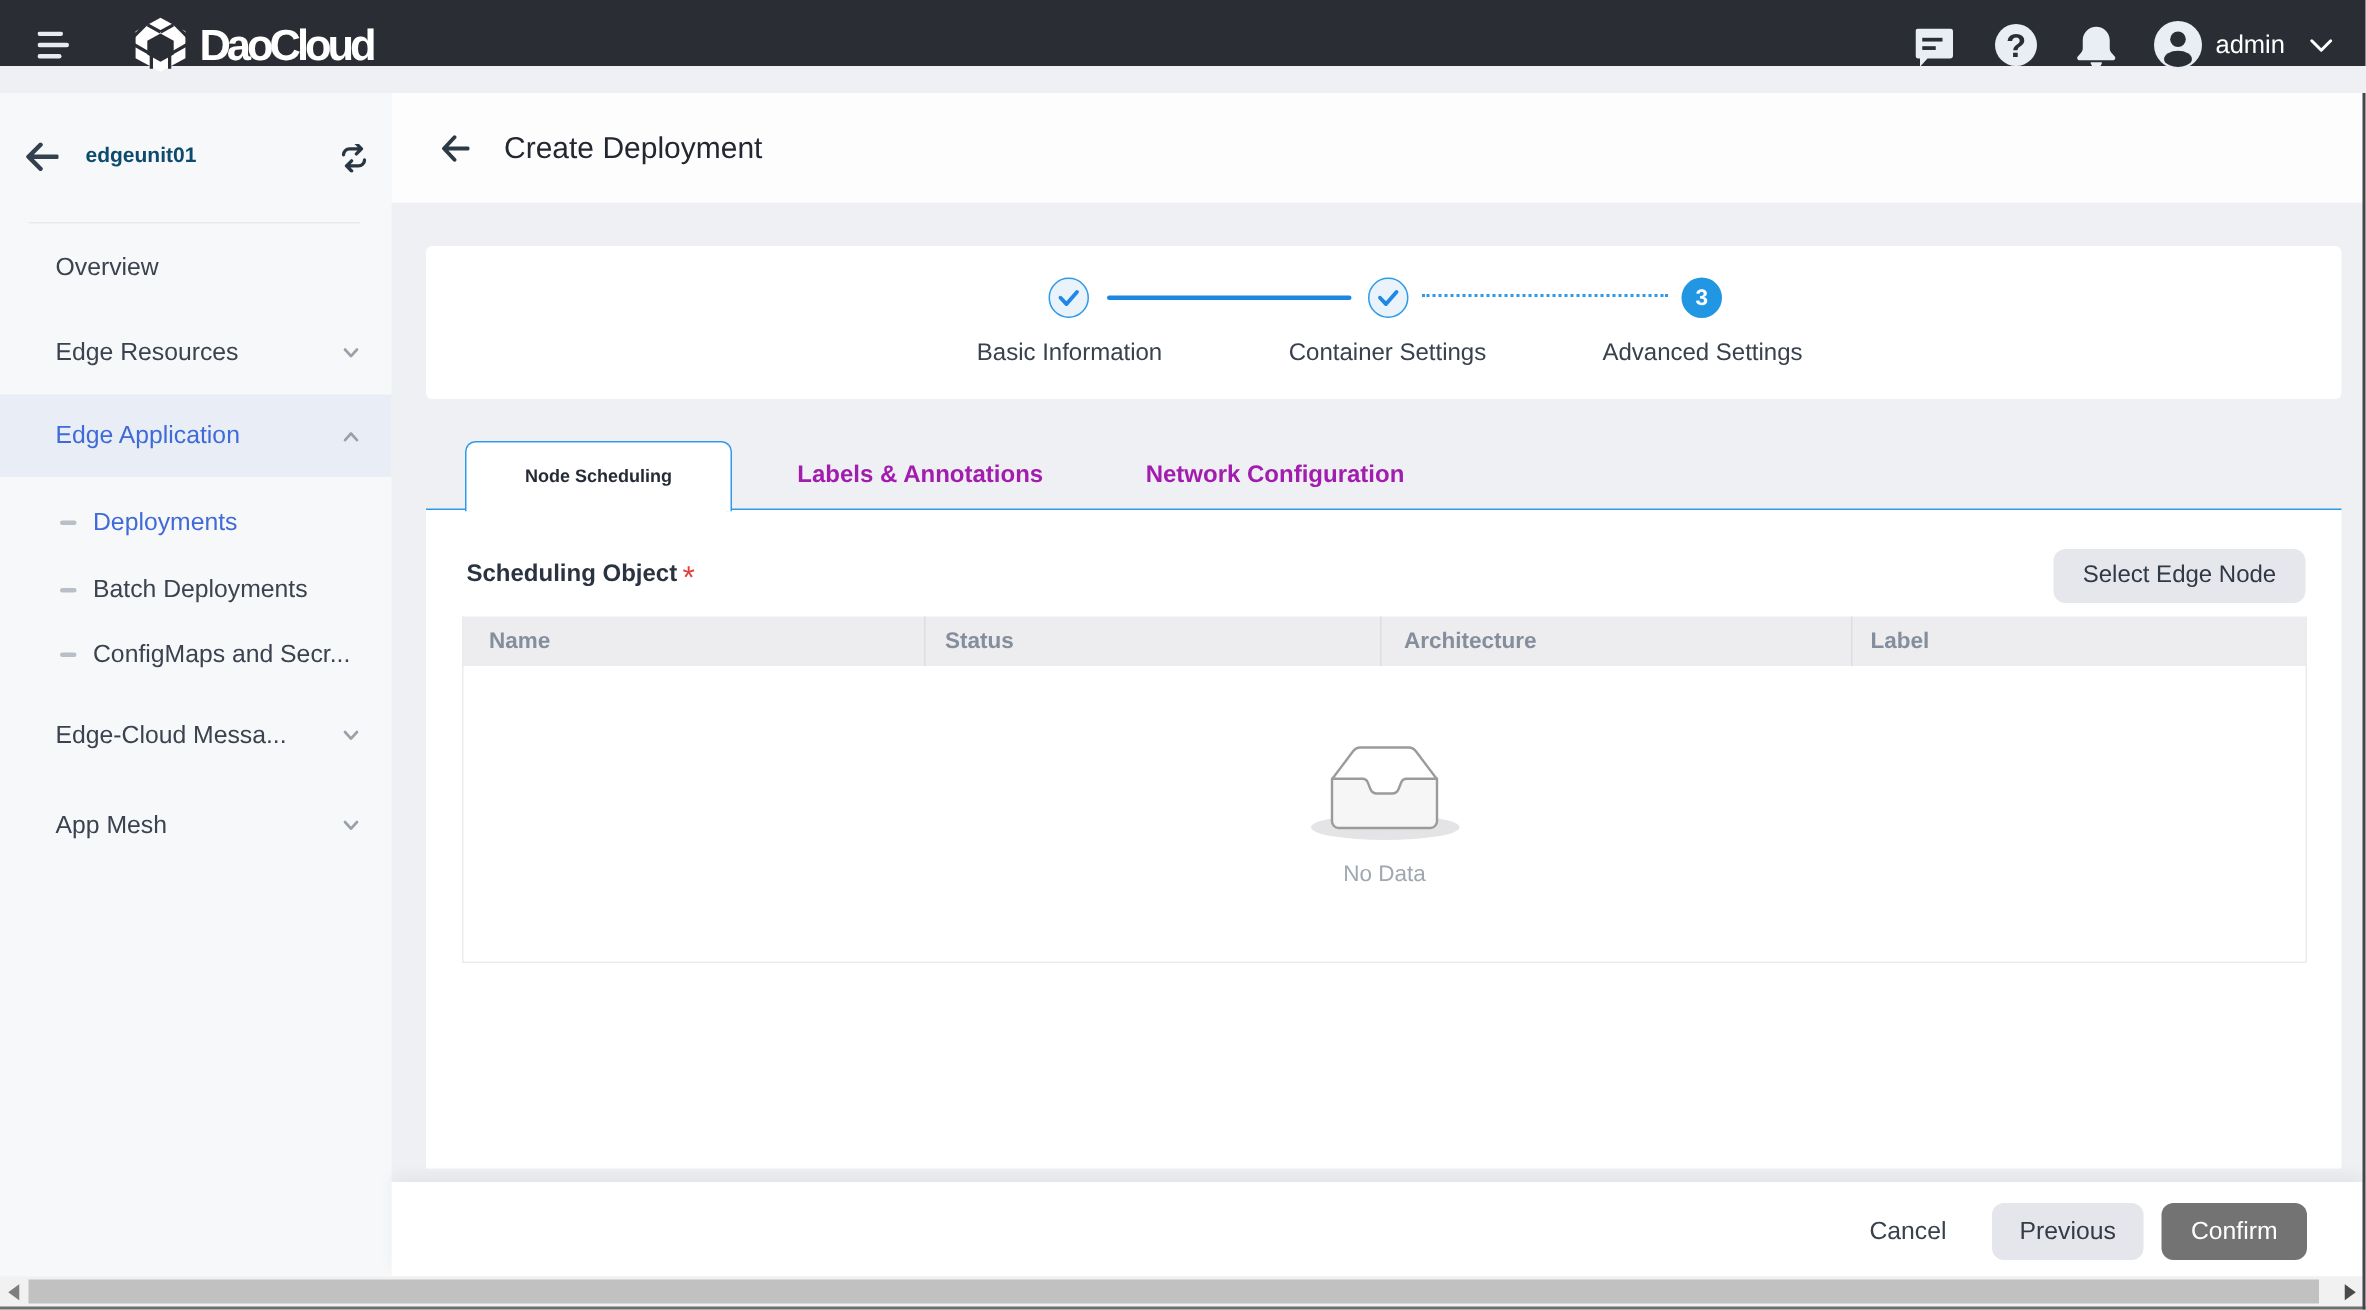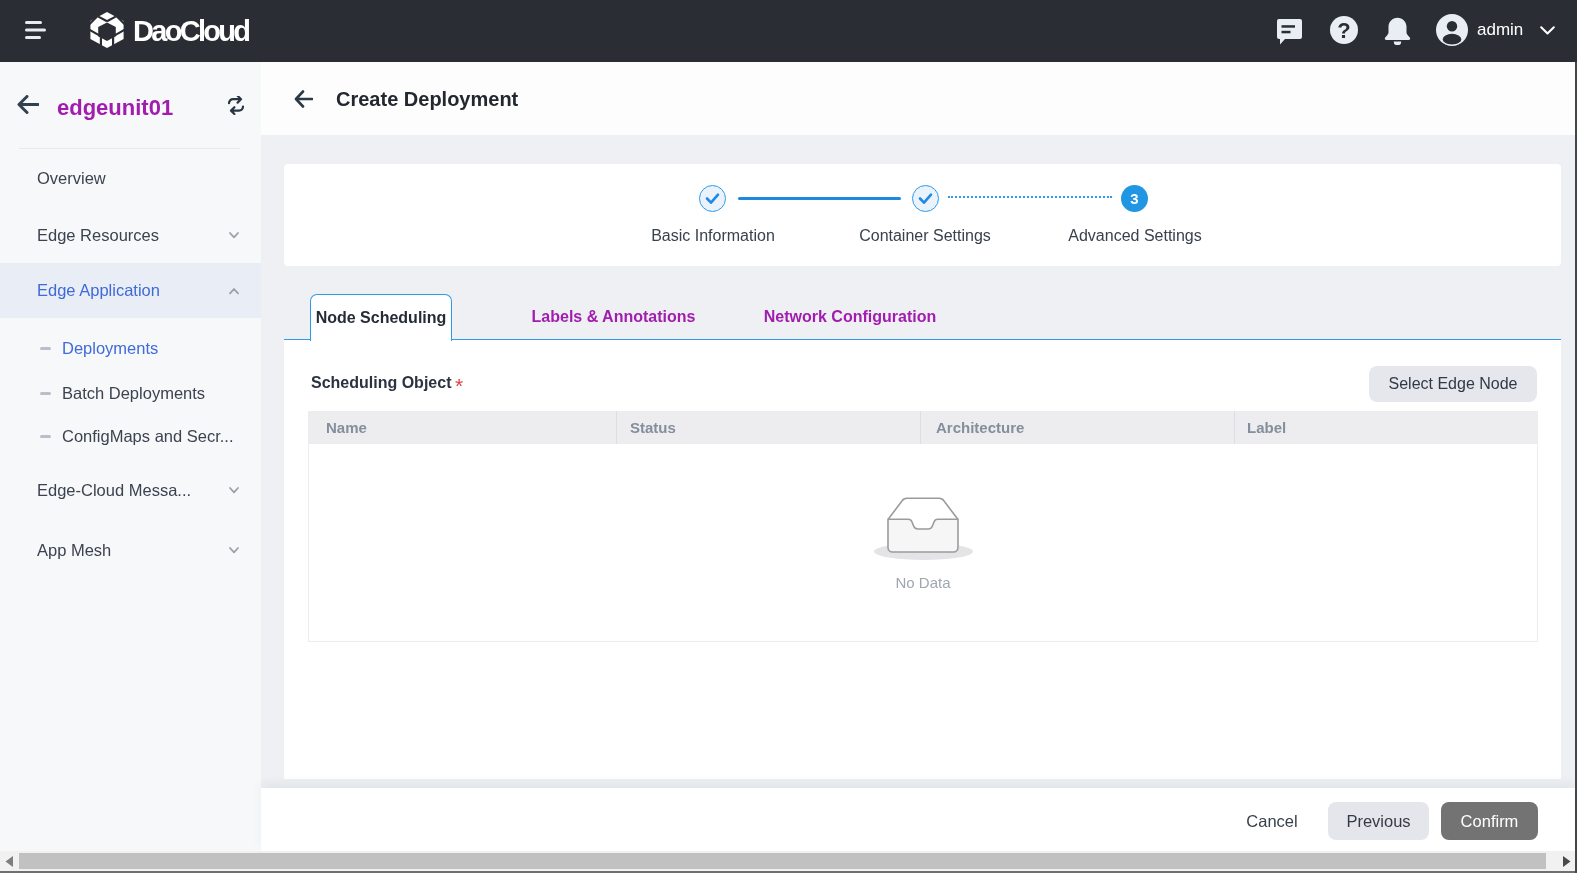--- a/index.html
+++ b/index.html
@@ -1,50 +1,50 @@
 <!DOCTYPE html>
 <html><head>
 <meta charset="utf-8">
 <style>
 * { margin:0; padding:0; box-sizing:border-box; }
 html,body { width:1577px; height:873px; overflow:hidden; font-family:"Liberation Sans",sans-serif; background:#eef0f3; }
 .abs { position:absolute; }
 
 
-#header { position:absolute; left:0; top:0; width:1577px; height:62px; background:#2a2e34; }
+#header { position:absolute; left:0; top:0; width:1577px; height:44px; background:#2a2e34; }
 #logo-text { position:absolute; left:133px; top:15px; color:#fff; font-size:29px; font-weight:bold; letter-spacing:-2.7px; }
 #admin { position:absolute; left:1477px; top:20px; color:#fff; font-size:17px; opacity:0.999; }
 
 
 #sidebar { position:absolute; left:0; top:62px; width:261px; height:789px; background:#f7f8fa; }
-#sb-title { position:absolute; left:57px; top:33px; font-size:22px; font-weight:bold; color:#a21caf; }
+#sb-title { position:absolute; left:57px; top:33px; font-size:14px; font-weight:bold; color:#0c4a6e; }
 #sb-divider { position:absolute; left:19px; top:86px; width:221px; height:1px; background:#e7e9ec; }
 .mi { position:absolute; left:0; width:261px; height:40px; font-size:16.5px; color:#3b4350; line-height:40px; font-weight:500;}
 .mi .t { position:absolute; left:37px; }
 .mi .t2 { position:absolute; left:62px; }
 .chev { position:absolute; left:228px; top:14px; width:12px; height:12px; }
 .dash { position:absolute; left:40px; top:19px; width:11px; height:3px; background:#b9bfc8; border-radius:2px; }
 #mi-app { background:#e8edf6; height:55px; line-height:55px; }
 .blue { color:#3f6ad8 !important; }
 
 
 #toolbar { position:absolute; left:261px; top:62px; width:1316px; height:73px; background:#fdfdfd; }
-#toolbar .title { position:absolute; left:75px; top:26px; font-size:20px; font-weight:700; color:#23272f; }
+#toolbar .title { position:absolute; left:75px; top:26px; font-size:20px; font-weight:400; color:#23272f; }
 
 #stepcard { position:absolute; left:284px; top:164px; width:1277px; height:102px; background:#fff; border-radius:4px; }
 .stepcircle { position:absolute; top:185px; width:27px; height:27px; border-radius:50%; }
 .sc-done { background:#eaf3fb; border:1.5px solid #2e9ae9; }
 .sc-cur { background:#2196e3; color:#fff; text-align:center; line-height:27px; font-size:15px; font-weight:bold; }
 .steplabel { position:absolute; top:227px; font-size:16px; color:#39414d; font-weight:500; width:220px; text-align:center; }
 #line1 { position:absolute; left:738px; top:197px; width:163px; height:2.5px; background:#1e88e0; border-radius:2px; }
 #line2 { position:absolute; left:948px; top:196px; width:164px; height:0; border-top:2.5px dotted #2e9ae9; }
 
 
 #tabline { position:absolute; left:284px; top:339px; width:1277px; height:1.4px; background:#2e9ae9; z-index:2; }
-#tab-active { position:absolute; left:310px; top:293.5px; width:142px; height:47px; background:#fff; border:1.5px solid #2e9ae9; border-bottom:none; border-radius:7px 7px 0 0; font-size:16px; font-weight:bold; color:#262c36; text-align:center; line-height:45px; z-index:3; }
+#tab-active { position:absolute; left:310px; top:293.5px; width:178px; height:47px; background:#fff; border:1.5px solid #2e9ae9; border-bottom:none; border-radius:7px 7px 0 0; font-size:12px; font-weight:bold; color:#262c36; text-align:center; line-height:45px; z-index:3; }
 .tab { position:absolute; top:294px; height:45px; font-size:16px; font-weight:bold; color:#a21caf; text-align:center; line-height:45px; }
 
 
 #panel { position:absolute; left:284px; top:340px; width:1277px; height:439px; background:#fff; }
 #sched-label { position:absolute; left:311px; top:374px; font-size:16px; font-weight:bold; color:#2b3240; }
 #sched-star { position:absolute; left:455px; top:374px; font-size:21px; color:#e0403f; }
 #btn-select { position:absolute; left:1369px; top:366px; width:168px; height:36px; background:#e5e7ec; border-radius:8px; font-size:16px; color:#313945; text-align:center; line-height:36px; }
 
 
 #table { position:absolute; left:308px; top:411px; width:1230px; height:231px; border:1px solid #ececef; border-top:none; }

